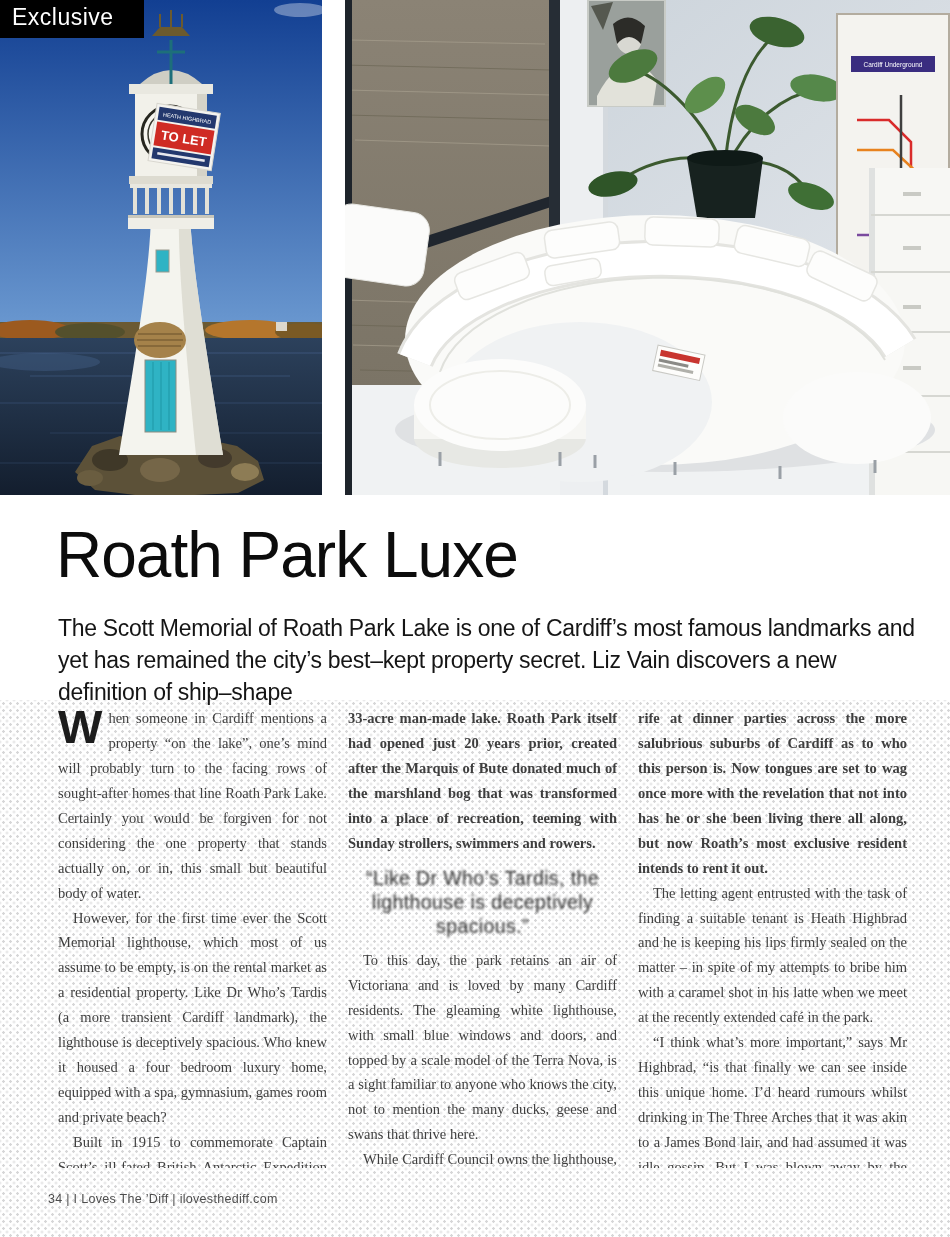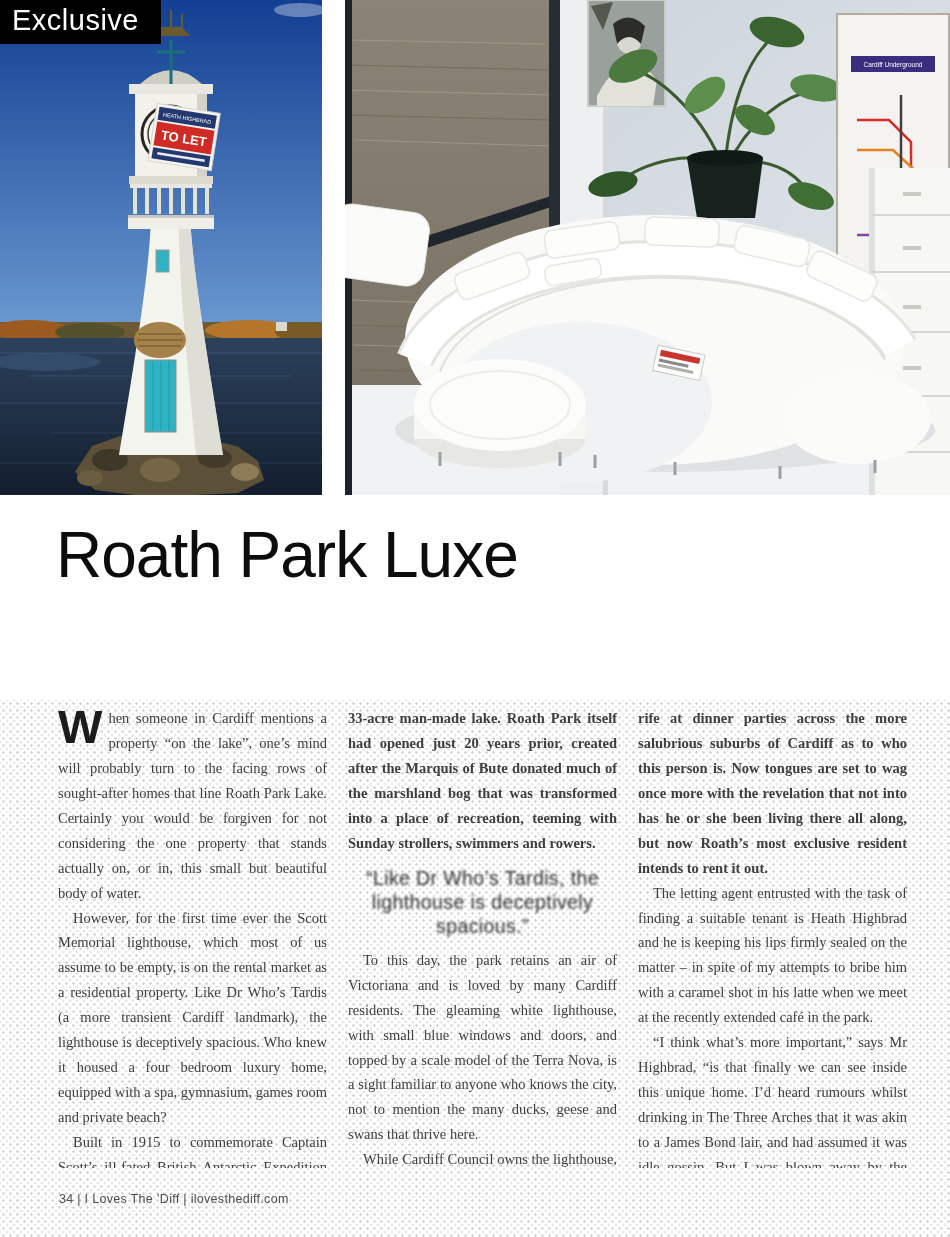--- a/index.html
+++ b/index.html
@@ -5,21 +5,21 @@
   html,body{margin:0;padding:0;background:#888;}
   #page{position:relative;width:950px;height:1237px;background:#fff;overflow:hidden;
         font-family:"Liberation Sans",sans-serif;margin:0 auto;}
   
   .photo{position:absolute;top:0;overflow:hidden;}
   #lighthouse-photo{left:0;width:322px;height:495px;}
   #room-photo{left:345px;width:605px;height:495px;}
   .photo svg{display:block;width:100%;height:100%;}
   
   #exclusive{position:absolute;left:0;top:0;background:#000;color:#fff;
-             font-size:29px;letter-spacing:.5px;padding:4px 22px 7px 12px;z-index:5;}
+             font-size:23px;letter-spacing:.5px;padding:4px 30px 7px 12px;z-index:5;}
   
   #headline{position:absolute;left:56px;top:518px;font-size:64px;color:#0c0c0c;
             letter-spacing:-1px;font-weight:500;}
   #standfirst{position:absolute;left:58px;top:612px;width:862px;font-size:23px;
               line-height:1.4;color:#151515;font-weight:500;letter-spacing:-.3px;}
   
   #body-region{position:absolute;left:0;top:700px;width:950px;height:537px;
     background-image:
       radial-gradient(circle, rgba(50,50,55,.20) 1px, rgba(0,0,0,0) 1.5px),
       radial-gradient(circle, rgba(50,50,55,.13) 1px, rgba(0,0,0,0) 1.5px);
@@ -29,21 +29,21 @@
        line-height:1.72;color:#3e3e3e;text-align:justify;}
   .col p{margin:0;text-indent:15px;filter:blur(.65px);}
   .col p.noindent{text-indent:0;font-weight:bold;}
   .dropcap{float:left;font-family:"Liberation Sans",sans-serif;font-weight:bold;
            font-size:47px;line-height:.78;padding:3px 6px 0 0;color:#1c1c1c;filter:none;}
   .p1rest{filter:blur(.65px);}
   .col p.first{filter:none;text-indent:0;}
   #pullquote{font-family:"Liberation Sans",sans-serif;font-weight:normal;font-size:19.5px;
              line-height:1.25;color:#2d2d2d;text-align:center;margin:10px 0 9px 0;
              letter-spacing:.4px;filter:blur(.8px);}
-  #footer{position:absolute;left:59px;top:492px;font-size:12.5px;color:#4d4d4d;
+  #footer{position:absolute;left:48px;top:492px;font-size:12.5px;color:#4d4d4d;
           filter:blur(.7px);letter-spacing:.3px;}
 </style>
 </head>
 <body>
 
 <div id="page">
 
   <div class="photo" id="lighthouse-photo">
     <svg viewBox="0 0 322 495" preserveAspectRatio="none">
       <defs>
@@ -271,20 +271,21 @@
             <line x1="95" y1="452" x2="95" y2="466"></line>
             <line x1="215" y1="452" x2="215" y2="466"></line>
           </g>
       </g>
     </svg>
   </div>
 
   <div id="exclusive">Exclusive</div>
 
   <h1 id="headline" style="margin:0;">Roath Park Luxe</h1>
+  <p id="standfirst" style="margin:0;">The Scott Memorial of Roath Park Lake is one of Cardiff’s most famous landmarks and yet has remained the city’s best–kept property secret. Liz Vain discovers a new definition of ship–shape</p>
 
   <div id="body-region">
     <div id="columns">
       <div class="col">
         <p class="first"><span class="dropcap">W</span><span class="p1rest">hen someone in Cardiff mentions a property “on the lake”, one’s mind will probably turn to the facing rows of sought-after homes that line Roath Park Lake. Certainly you would be forgiven for not considering the one property that stands actually on, or in, this small but beautiful body of water.</span></p>
         <p>However, for the first time ever the Scott Memorial lighthouse, which most of us assume to be empty, is on the rental market as a residential property. Like Dr Who’s Tardis (a more transient Cardiff landmark), the lighthouse is deceptively spacious. Who knew it housed a four bedroom luxury home, equipped with a spa, gymnasium, games room and private beach?</p>
         <p>Built in 1915 to commemorate Captain Scott’s ill-fated British Antarctic Expedition to the South Pole, the Scott Memorial lighthouse-come-clock tower is located at the southern end of the</p>
       </div>
       <div class="col">
         <p class="noindent">33-acre man-made lake. Roath Park itself had opened just 20 years prior, created after the Marquis of Bute donated much of the marshland bog that was transformed into a place of recreation, teeming with Sunday strollers, swimmers and rowers.</p>

